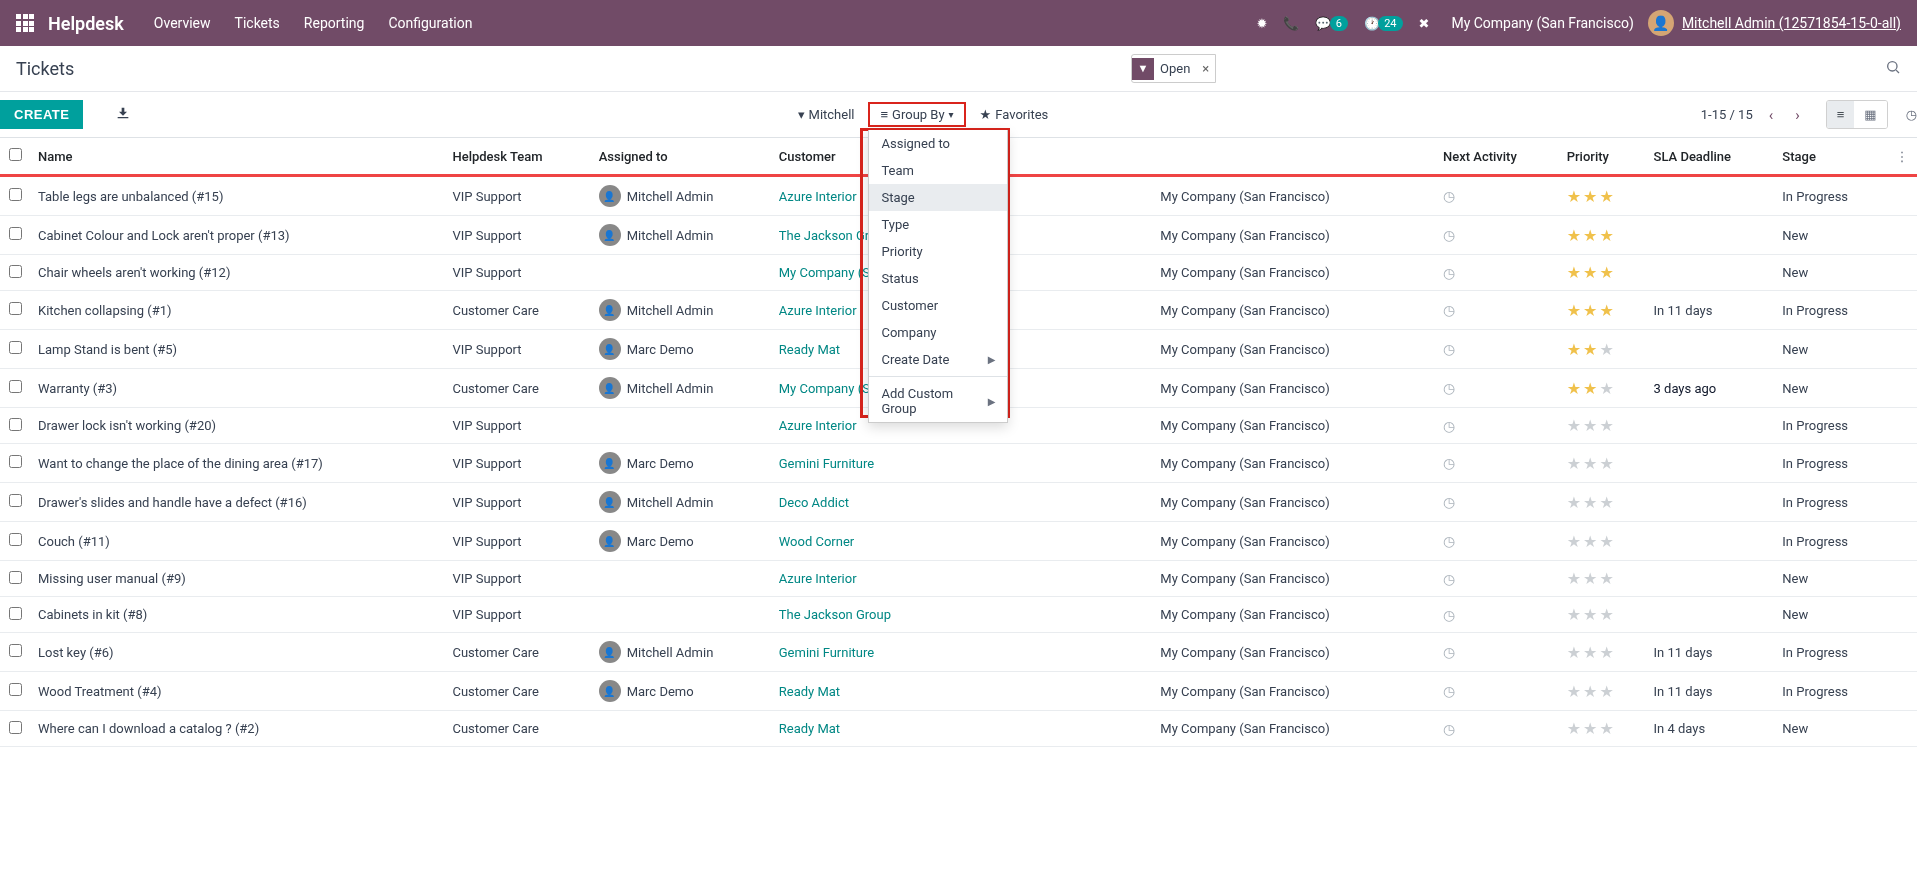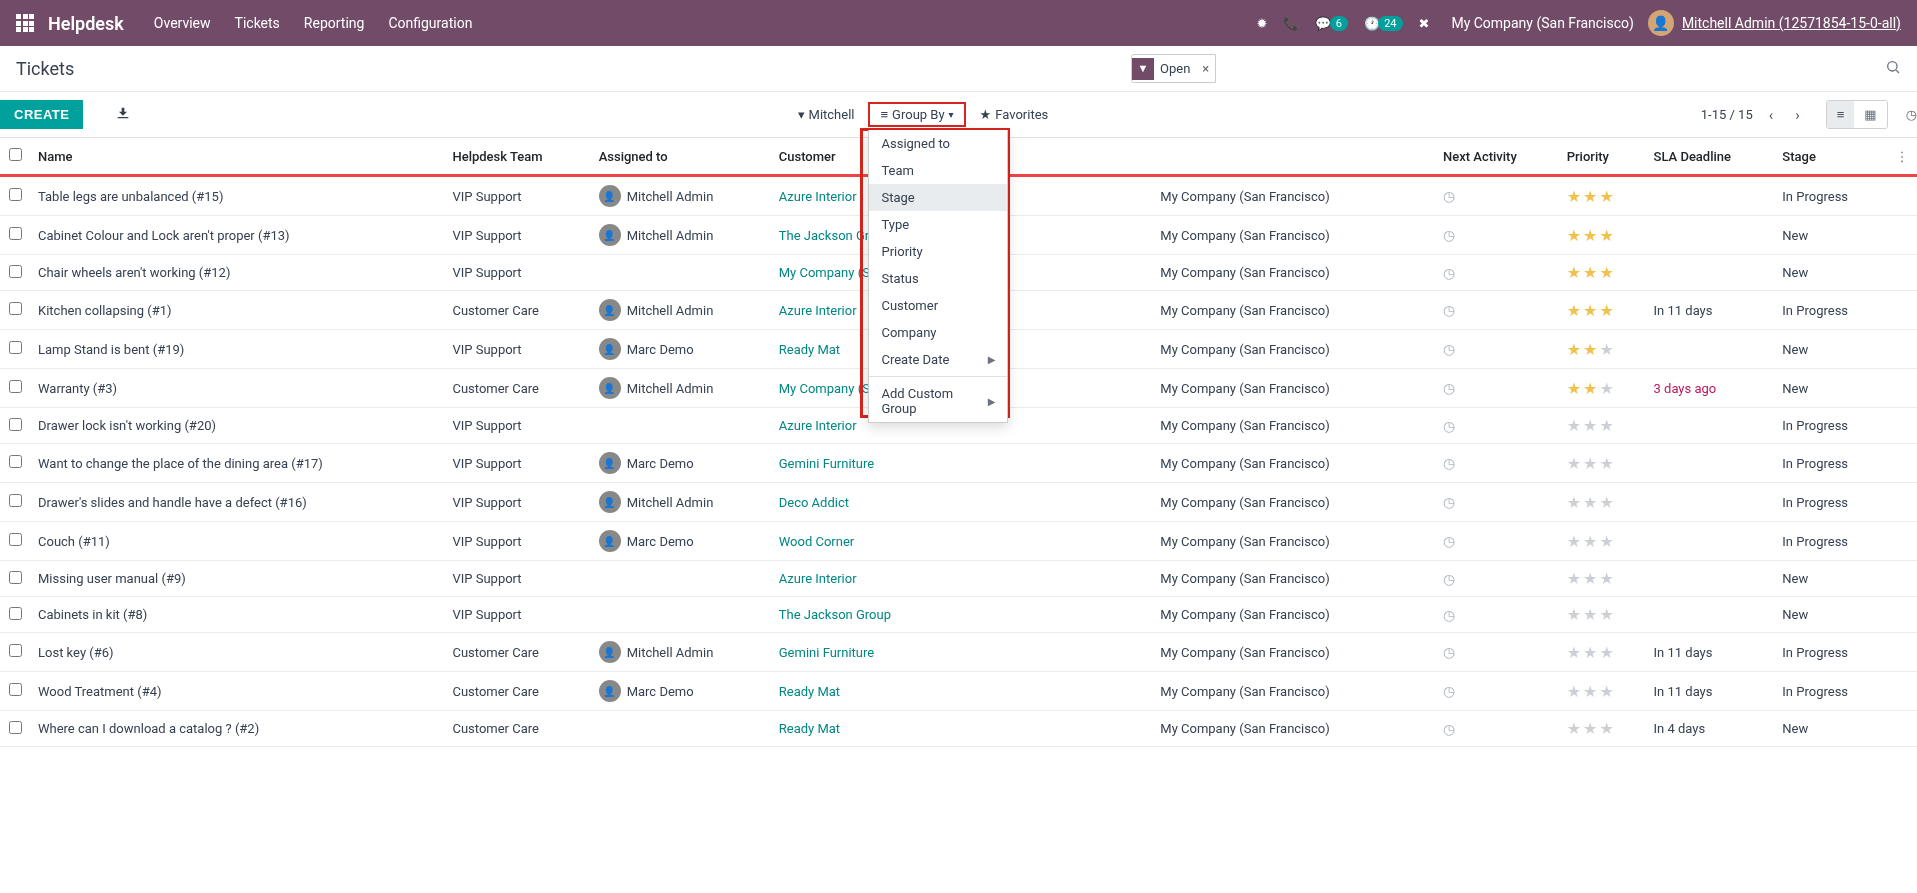--- a/index.html
+++ b/index.html
@@ -41,21 +41,21 @@
 th { text-align: left; padding: 10px 8px; font-weight: 500; font-size: 13px; color: #212529; border-bottom: 3px solid #ef4444; }
 td { padding: 8px 8px; border-bottom: 1px solid #e9ecef; font-size: 13px; vertical-align: middle; }
 .checkbox-cell { width: 30px; text-align: center; }
 .checkbox-cell input { cursor: pointer; }
 .link { color: #008784; cursor: pointer; }
 .av { width: 22px; height: 22px; border-radius: 50%; background: #888; display: inline-flex; align-items: center; justify-content: center; color: #fff; font-size: 10px; margin-right: 6px; vertical-align: middle; }
 .assigned-cell { display: flex; align-items: center; }
 .stars { display: flex; gap: 2px; }
 .star { color: #ccd0d4; font-size: 16px; cursor: pointer; }
 .star.filled { color: #f0c14b; }
-.overdue { color: #be185d; }
+.overdue { color: #0f172a; }
 .clock-icon { color: #adb5bd; font-size: 14px; }
 .options-col { width: 30px; text-align: center; cursor: pointer; color: #6b7280; }
 .groupby-dropdown { position: absolute; top: 28px; left: 0px; background: #fff; border: 1px solid #ccc; box-shadow: 0 4px 12px rgba(0,0,0,0.15); width: 140px; z-index: 100; border-top: none; }
 .groupby-highlight { position: absolute; border: 3px solid #d9241c; pointer-events: none; z-index: 99; }
 .dd-item { padding: 6px 12px; font-size: 13px; cursor: pointer; display: flex; align-items: center; }
 .dd-item:hover, .dd-item.hover { background: #e9ecef; }
 .dd-sep { border-top: 1px solid #dee2e6; margin: 3px 0; }
 .dd-submenu { margin-left: auto; font-size: 10px; color: #6b7280; }
 .groupby-wrap { position: relative; }
 </style>
@@ -253,21 +253,21 @@
             <span class="star filled">★</span>
             <span class="star filled">★</span>
           </div>
         </td>
         <td>In 11 days</td>
         <td>In Progress</td>
         <td class="options-col"></td>
       </tr>
       <tr>
         <td class="checkbox-cell"><input type="checkbox" style=""></td>
-        <td>Lamp Stand is bent (#19)</td>
+        <td>Lamp Stand is bent (#5)</td>
         <td>VIP Support</td>
         <td>
           <div class="assigned-cell">
             <span class="av">👤</span>
             <span>Marc Demo</span>
           </div>
         </td>
         <td class="link">Ready Mat</td>
         <td style="padding-left: 80px;">My Company (San Francisco)</td>
         <td><span class="clock-icon">◷</span></td>

